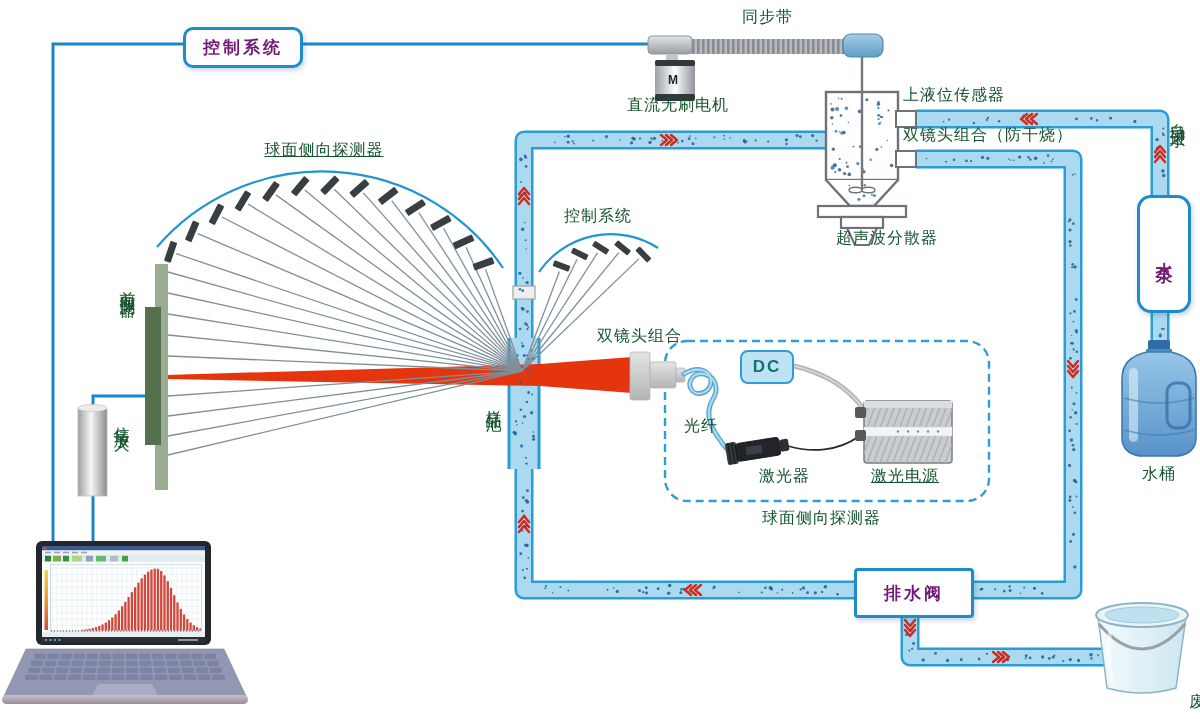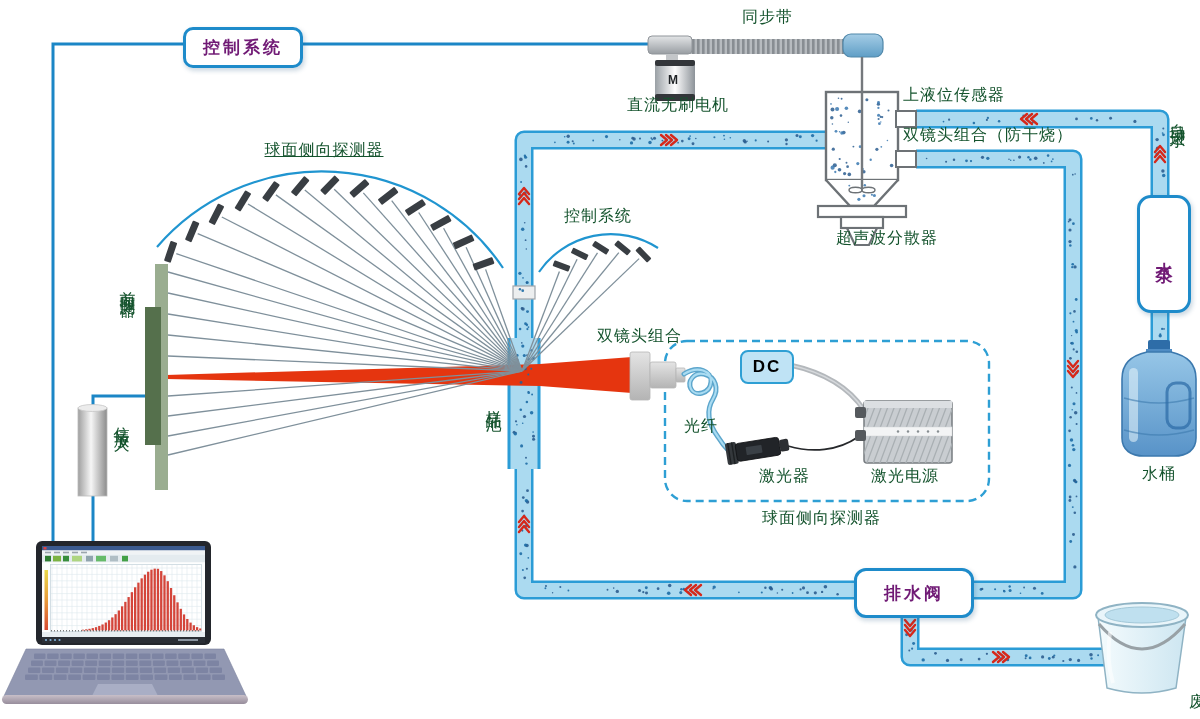--- a/index.html
+++ b/index.html
@@ -8,21 +8,21 @@
   .stage svg{position:absolute;left:0;top:0;}
   .lbl{position:absolute;font-size:16px;font-weight:500;color:#14532d;white-space:nowrap;
        letter-spacing:1px;line-height:1.15;}
   .lbl.center{text-align:center;}
   .v{writing-mode:vertical-rl;text-orientation:upright;letter-spacing:3px;white-space:normal;}
   .bluebox{position:absolute;background:#fff;border:3px solid #1e8bca;border-radius:10px;
        display:flex;align-items:center;justify-content:center;font-size:17px;font-weight:600;
        color:#701a75;letter-spacing:3px;box-shadow:1.5px 2.5px 4px rgba(40,90,130,.22);}
   .dcbox{position:absolute;left:740px;top:350px;width:50px;height:30px;background:#bfe3f5;
        border:2.5px solid #2e9fd4;border-radius:8px;display:flex;align-items:center;justify-content:center;
-       font-size:17px;font-weight:bold;color:#000000;letter-spacing:2px;}
+       font-size:17px;font-weight:bold;color:#0f766e;letter-spacing:2px;}
 </style>
 </head>
 <body>
 
 <div class="stage">
 
 <svg width="1200" height="719" viewBox="0 0 1200 719">
 <defs>
   <linearGradient id="ampG" x1="0" y1="0" x2="1" y2="0">
     <stop offset="0" stop-color="#9f9f9f"></stop>
@@ -936,37 +936,37 @@
 <div class="lbl" style="left:742px;top:8px;">同步带</div>
 <div class="lbl" style="left:627px;top:96px;">直流无刷电机</div>
 <div class="lbl center" style="left:244px;top:141px;width:160px;text-decoration:underline;">球面侧向探测器</div>
 <div class="lbl" style="left:564px;top:207px;">控制系统</div>
 <div class="lbl v" style="left:118px;top:278px;">前向探测器</div>
 <div class="lbl v" style="left:112px;top:414px;">信号放大</div>
 <div class="lbl v" style="left:484px;top:397px;">样品池</div>
 <div class="lbl" style="left:597px;top:327px;">双镜头组合</div>
 <div class="lbl" style="left:684px;top:417px;">光纤</div>
 <div class="lbl" style="left:759px;top:467px;">激光器</div>
-<div class="lbl" style="left:871px;top:467px;">激光电源</div>
+<div class="lbl" style="left:871px;top:467px;text-decoration:underline;">激光电源</div>
 <div class="lbl" style="left:762px;top:509px;">球面侧向探测器</div>
 
 <div class="dcbox">
   <span>DC</span>
 </div>
 
 <div class="lbl" style="left:903px;top:86px;">上液位传感器</div>
 <div class="lbl" style="left:903px;top:126px;">双镜头组合（防干烧）</div>
 <div class="lbl v" style="left:1168px;top:110px;">自动进水</div>
 
 <div class="bluebox" style="left:1137px;top:195px;width:48px;height:112px;border-radius:14px;">
   <span class="v" style="letter-spacing:6px;">水泵</span>
 </div>
 
 <div class="lbl" style="left:1142px;top:465px;">水桶</div>
 <div class="lbl" style="left:836px;top:229px;">超声波分散器</div>
 
-<div class="bluebox" style="left:854px;top:568px;width:114px;height:44px;border-radius:12px;">
+<div class="bluebox" style="left:854px;top:568px;width:114px;height:44px;border-radius:4px;">
   <span>排水阀</span>
 </div>
 
 <div class="lbl" style="left:1189px;top:693px;">废水桶</div>
 
 </div>
 
 </body></html>

